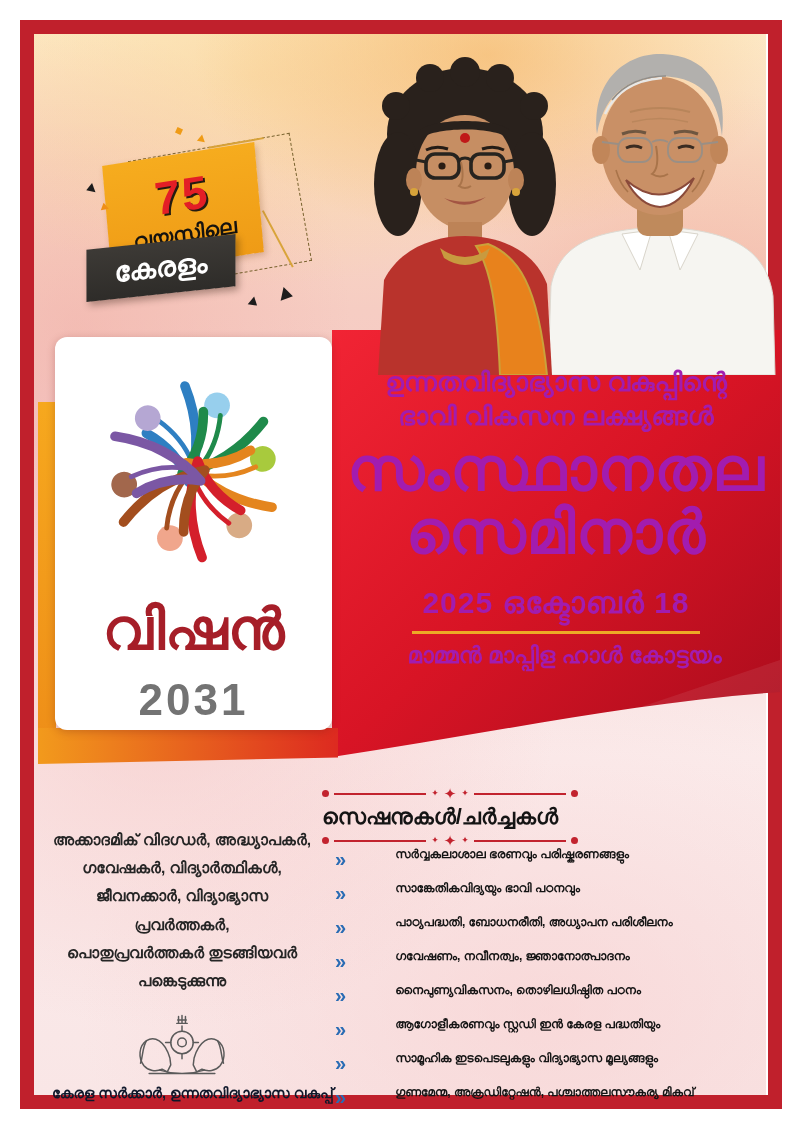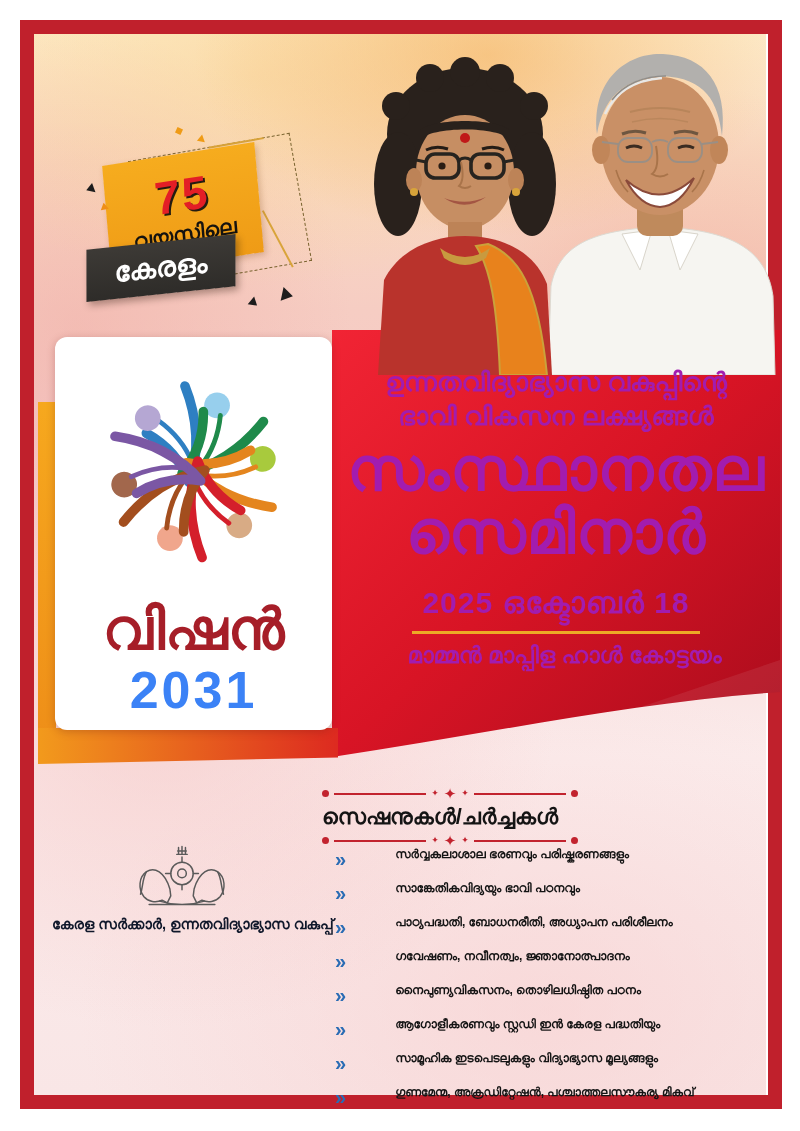--- a/index.html
+++ b/index.html
@@ -53,21 +53,21 @@
   .ribbon-left{position:absolute;left:38px;top:402px;width:18px;height:361px;z-index:3;
                background:linear-gradient(180deg,#f6a81e,#ee8d18);}
   .ribbon-bottom{position:absolute;left:38px;top:728px;width:300px;height:36px;z-index:3;
                  background:linear-gradient(90deg,#f29a1c,#dd2a20);
                  clip-path:polygon(0 0,100% 0,100% 82%,0 100%);}
   
   .card{position:absolute;left:55px;top:337px;width:277px;height:393px;background:#ffffff;
         z-index:5;border-radius:12px;box-shadow:0 2px 8px rgba(100,20,20,.25);
         display:flex;flex-direction:column;align-items:center;}
   .card .vtitle{font-size:57px;font-weight:800;color:#a61e28;line-height:1;margin-top:10px;}
-  .card .vyear{font-size:52px;font-weight:800;color:#3b82f6;line-height:1;margin-top:6px;letter-spacing:3px;}
+  .card .vyear{font-size:44px;font-weight:800;color:#737373;line-height:1;margin-top:20px;letter-spacing:3px;}
   
   .panel-text{position:absolute;left:332px;top:330px;width:448px;z-index:6;text-align:center;color:#a21caf;}
   .panel-text .sub{margin-top:36px;font-size:26px;font-weight:700;line-height:1.3;}
   .panel-text .big{margin-top:4px;font-size:60px;font-weight:800;line-height:1.05;letter-spacing:1px;}
   .panel-text .date{margin-top:22px;font-size:30px;font-weight:800;letter-spacing:1px;}
   .panel-text .gold{width:288px;height:3px;background:#edaa26;margin:10px auto 8px auto;}
   .panel-text .venue{font-size:23px;font-weight:700;padding-left:17px;}
   
   .session-head{position:absolute;left:322px;top:786px;width:256px;z-index:2;color:#c2232e;}
   .deco{display:flex;align-items:center;gap:5px;}
@@ -296,20 +296,25 @@
       <span class="mk">»</span>
       <span class="tx">സാമൂഹിക ഇടപെടലുകളും വിദ്യാഭ്യാസ മൂല്യങ്ങളും</span>
     </div>
     <div class="sitem">
       <span class="mk">»</span>
       <span class="tx">ഗുണമേന്മ, അക്രഡിറ്റേഷൻ, പശ്ചാത്തലസൗകര്യ മികവ്</span>
     </div>
   </div>
 
   <div class="left-col">
+    <div class="participants">അക്കാദമിക് വിദഗ്ധർ, അദ്ധ്യാപകർ,
+ഗവേഷകർ, വിദ്യാർത്ഥികൾ,
+ജീവനക്കാർ, വിദ്യാഭ്യാസ പ്രവർത്തകർ,
+പൊതുപ്രവർത്തകർ തുടങ്ങിയവർ
+പങ്കെടുക്കുന്നു</div>
     <div class="emblem">
       <svg width="104" height="64" viewBox="0 0 120 74">
         <g stroke="#5a5a5a" stroke-width="1.7" fill="none" stroke-linecap="round" stroke-linejoin="round">
           <path d="M56,12 V4 M60,12 V3 M64,12 V4 M54,12 H66 M55,8 H65"></path>
           <circle cx="60" cy="34" r="13"></circle>
           <circle cx="60" cy="34" r="5"></circle>
           <path d="M60,21 V15 M60,47 V53 M47,34 H41 M73,34 H79"></path>
           <path d="M46,52 C40,32 28,26 19,32 C10,38 9,52 16,61 C21,67 30,68 37,65 L43,68 47,60 Z"></path>
           <path d="M19,32 C14,40 15,50 12,58"></path>
           <path d="M74,52 C80,32 92,26 101,32 C110,38 111,52 104,61 C99,67 90,68 83,65 L77,68 73,60 Z"></path>

